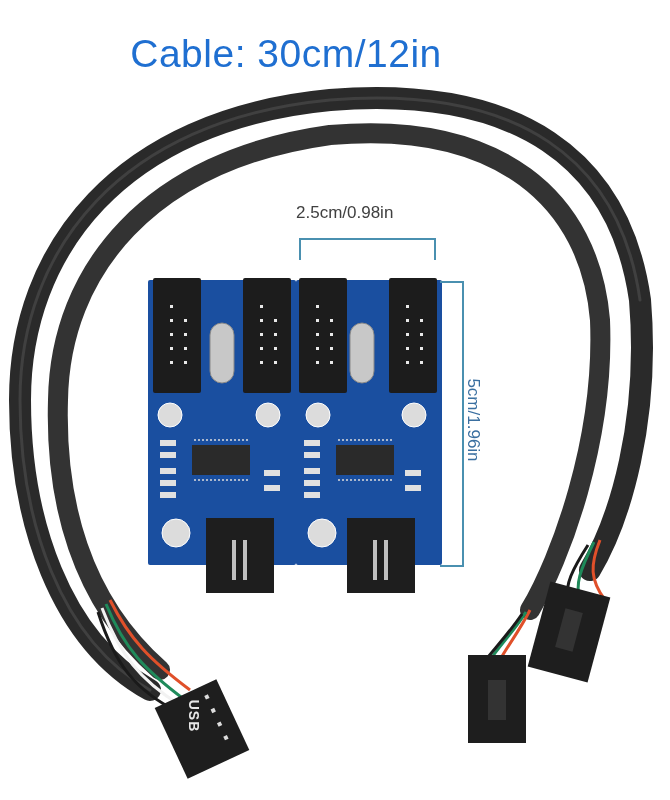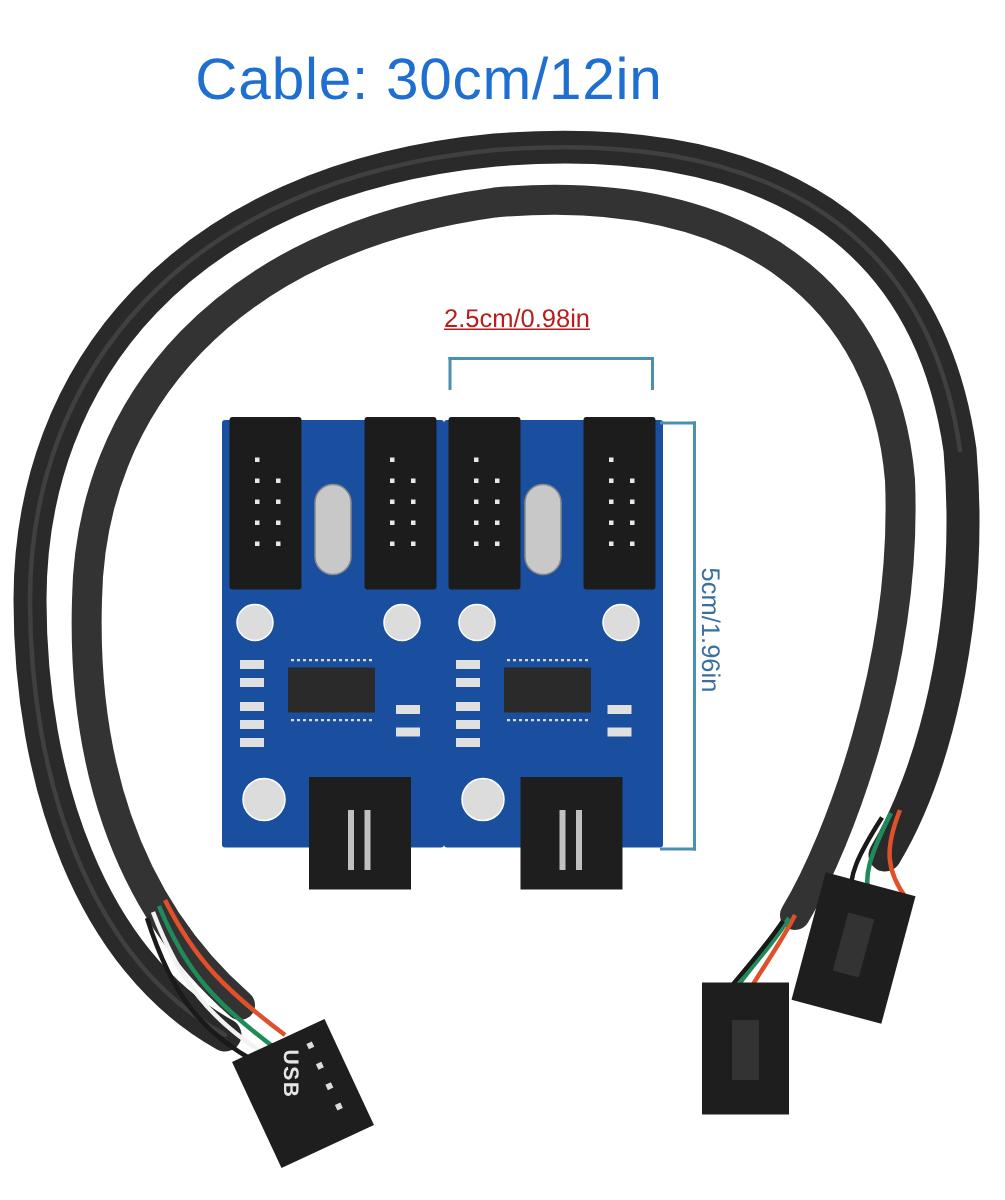--- a/index.html
+++ b/index.html
@@ -1,18 +1,18 @@
 <!DOCTYPE html>
 <html><head>
 <meta charset="utf-8">
 <style>
   html, body { margin: 0; padding: 0; background: #ffffff; }
   body { width: 670px; height: 800px; position: relative; overflow: hidden; font-family: "Liberation Sans", sans-serif; }
   .title { position: absolute; left: 0; top: 4px; width: 572px; text-align: center; color: #1f6fd1; font-size: 39px; letter-spacing: 0.5px; margin-top: 28px; }
-  .dim-h-label { position: absolute; left: 296px; top: 203px; color: #b91c1c; font-size: 17px; text-decoration: underline; }
+  .dim-h-label { position: absolute; left: 296px; top: 203px; color: #404040; font-size: 17px; }
   .dim-h-bracket { position: absolute; left: 299px; top: 238px; width: 133px; height: 20px; border: 2px solid #4a90b0; border-bottom: none; }
   .dim-v-bracket { position: absolute; left: 440px; top: 281px; width: 22px; height: 282px; border: 2px solid #4a90b0; border-left: none; }
   .dim-v-label { position: absolute; left: 408px; top: 410px; color: #3a6fa0; font-size: 17px; transform: rotate(90deg); transform-origin: center; white-space: nowrap; width: 130px; text-align: center; }
   svg.scene { position: absolute; left: 0; top: 0; }
   .usb-label { position: absolute; left: 178px; top: 708px; color: #e6e6e6; font-size: 14px; font-weight: bold; transform: rotate(90deg); letter-spacing: 1px; }
 </style>
 </head>
 <body>
 
 <div class="title">Cable: 30cm/12in</div>

